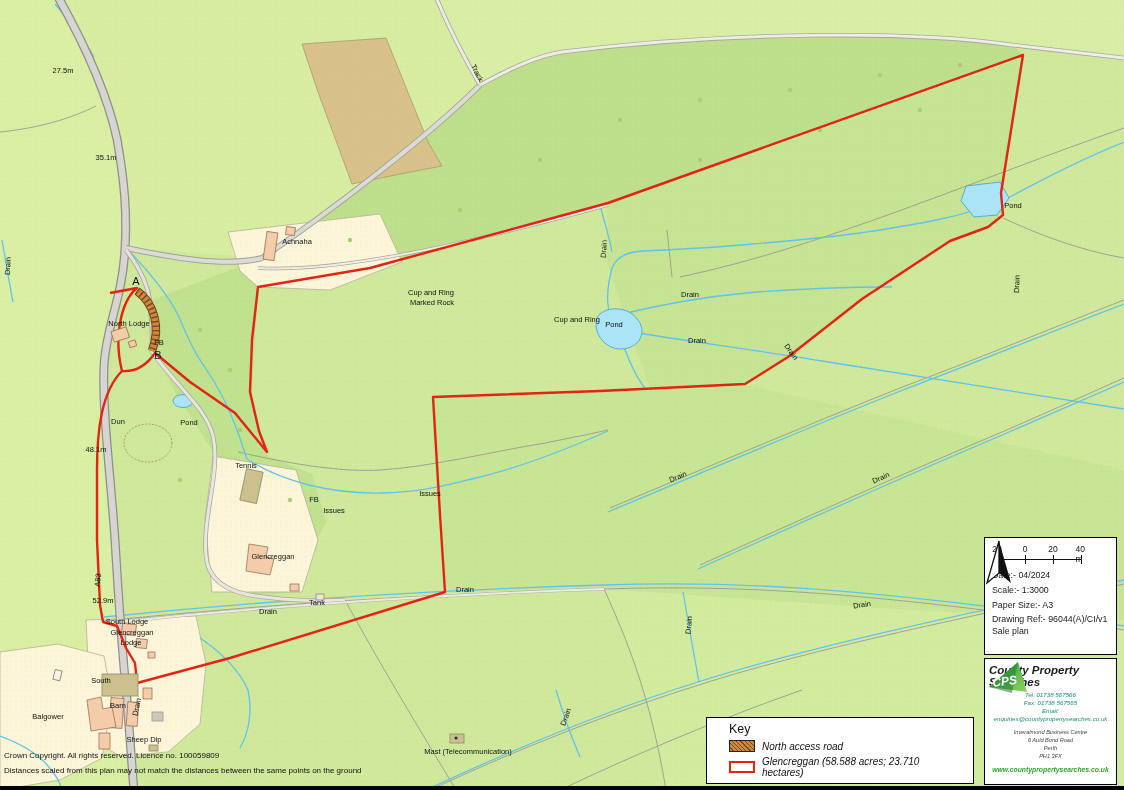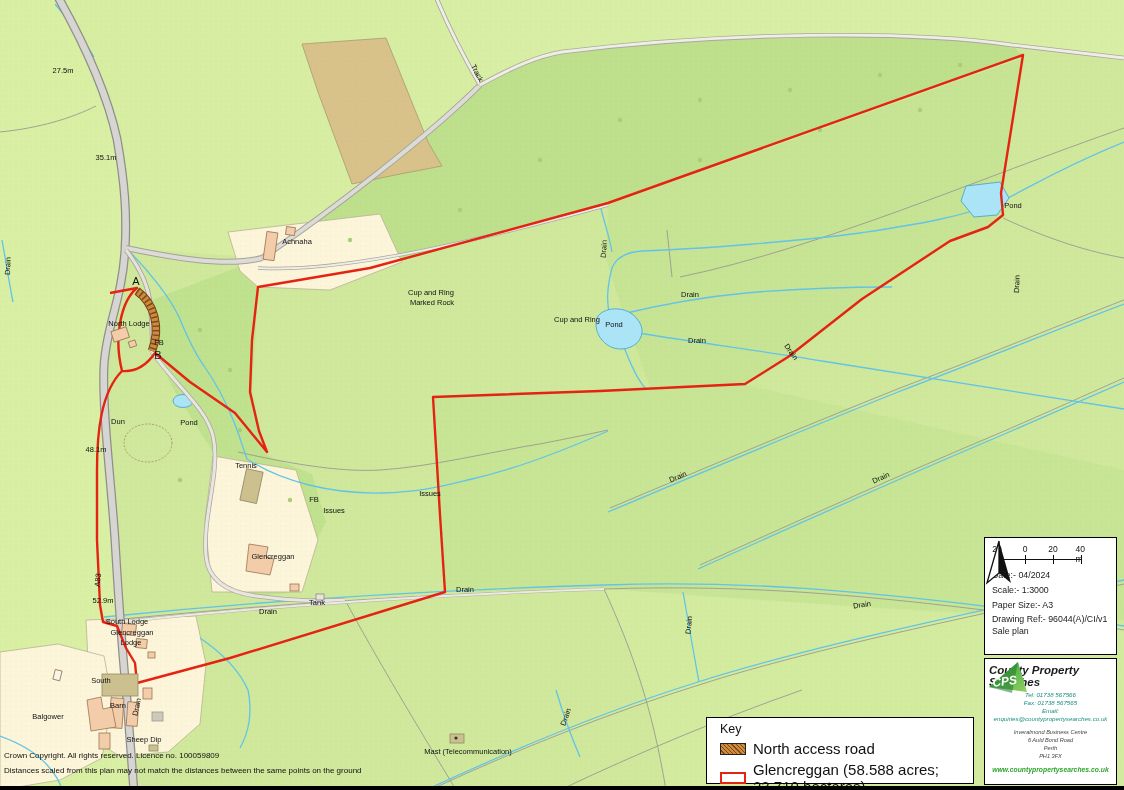--- a/index.html
+++ b/index.html
@@ -20,24 +20,24 @@
   #north-arrow{position:absolute;right:8px;top:38px;}
   
   #logo-panel{left:984px;top:658px;width:133px;height:127px;padding:5px 4px;text-align:center;}
   .logo-row{display:flex;align-items:center;justify-content:center;gap:4px;}
   .company-name{font-size:11.5px;font-weight:bold;font-style:italic;color:#1c1c1c;
                 text-align:left;line-height:1.05;}
   .contact{font-size:6.2px;font-style:italic;color:var(--contact-teal);margin-top:2.5px;line-height:1.3;}
   .address{font-size:5.6px;font-style:italic;color:#444;margin-top:5px;line-height:1.45;}
   .website{font-size:6.8px;font-weight:bold;font-style:italic;color:var(--brand-green);margin-top:6px;}
   
-  #key-panel{left:706px;top:717px;width:268px;height:67px;padding:4px 13px;}
+  #key-panel{left:706px;top:717px;width:268px;height:67px;padding:4px 22px;}
   .key-title{font-size:12.5px;color:#111;}
   .key-row{display:flex;align-items:center;gap:7px;margin-top:4px;}
-  .key-label{font-size:15px;color:#111;}
+  .key-label{font-size:10px;color:#111;font-style:italic;}
   .swatch{width:26px;height:12px;box-sizing:border-box;flex:0 0 auto;}
   .swatch-access{background:repeating-linear-gradient(45deg,var(--access-fill) 0 2px,var(--access-hatch) 2px 3px);
                  border:1px solid #222;}
   .swatch-boundary{background:#fff;border:2px solid var(--boundary-red);}
   
   .footnote{position:absolute;left:4px;font-size:8px;color:#111;z-index:6;}
   #footnote-1{top:751px;}
   #footnote-2{top:766px;text-align:right;}
   #bottom-bar{position:absolute;left:0;top:786px;width:1124px;height:4px;background:#000;z-index:11;}
 </style>

